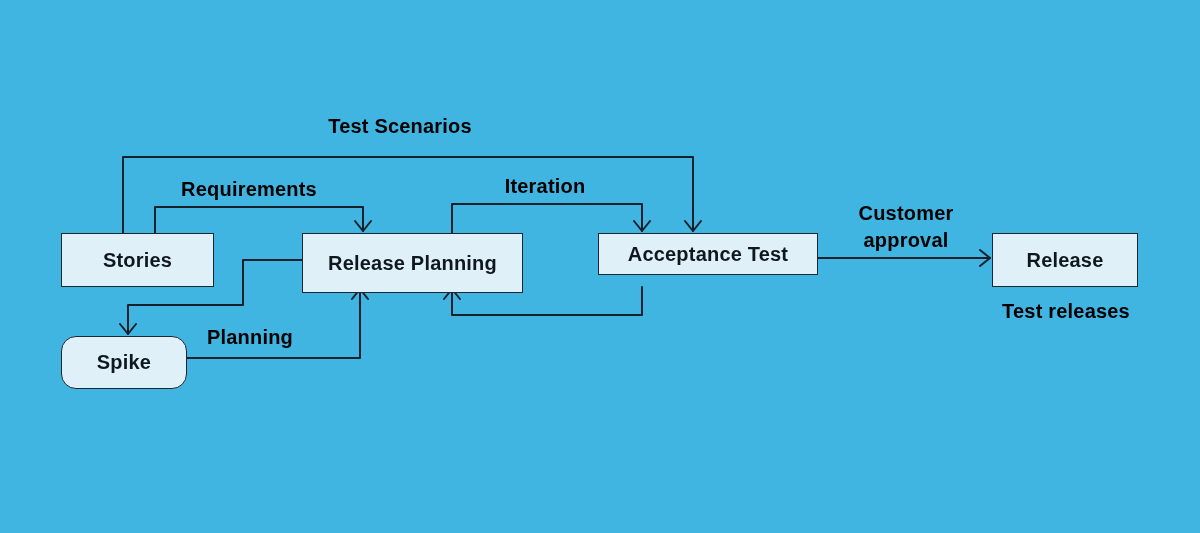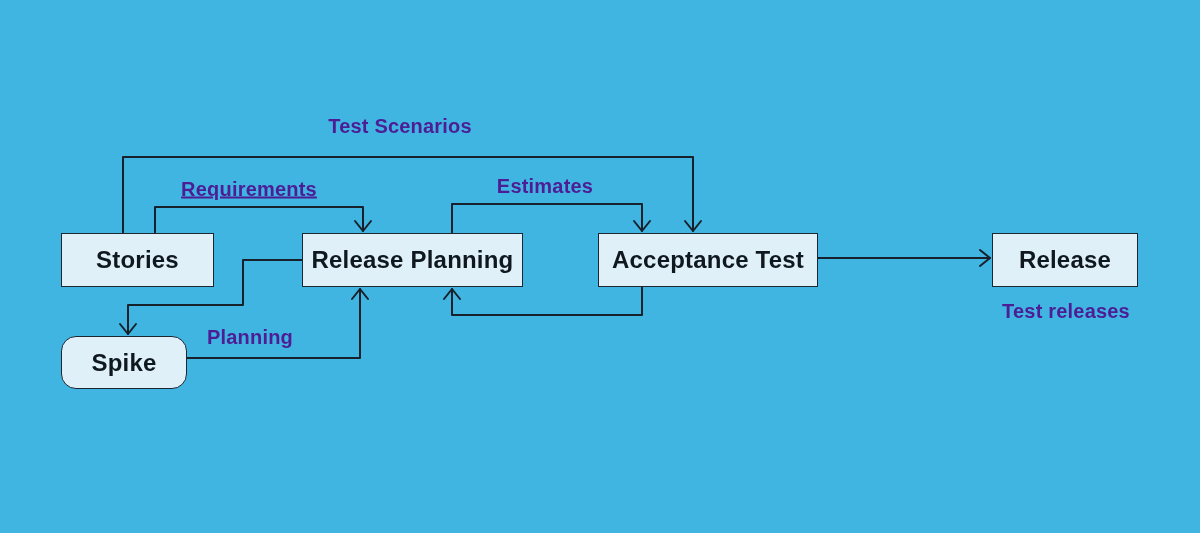--- a/index.html
+++ b/index.html
@@ -27,31 +27,31 @@
   .node {
     position: absolute;
     z-index: 2;
     background: #e0f0f9;
     border: 1.5px solid #1b2631;
     box-sizing: border-box;
     display: flex;
     align-items: center;
     justify-content: center;
     font-weight: 700;
-    font-size: 24px;
+    font-size: 20px;
     color: #10181f;
     letter-spacing: 0.2px;
   }
   .edge-label {
     position: absolute;
     z-index: 2;
     transform: translate(-50%, -50%);
     font-weight: 700;
     font-size: 20px;
-    color: #4c1d95;
+    color: #000000;
     white-space: nowrap;
     text-align: center;
     letter-spacing: 0.2px;
   }
   .edge-label.wrap {
     white-space: normal;
     width: 130px;
     line-height: 27px;
   }
 </style>
@@ -79,32 +79,33 @@
 
     <path d="M187 358 H360 V289"></path>
     <path d="M352 299 L360 289 L368 299"></path>
 
     <path d="M818 258 H990"></path>
     <path d="M980 250 L990 258 L980 266"></path>
   </svg>
 
   <div class="node" style="left:61px; top:233px; width:153px; height:54px;">Stories</div>
 
-  <div class="node" style="left:302px; top:233px; width:221px; height:54px;">Release Planning</div>
+  <div class="node" style="left:302px; top:233px; width:221px; height:60px;">Release Planning</div>
 
-  <div class="node" style="left:598px; top:233px; width:220px; height:54px;">Acceptance Test</div>
+  <div class="node" style="left:598px; top:233px; width:220px; height:42px;">Acceptance Test</div>
 
   <div class="node" style="left:992px; top:233px; width:146px; height:54px;">Release</div>
 
   <div class="node" style="left:61px; top:336px; width:126px; height:53px;border-radius:15px;">Spike</div>
 
   <div class="edge-label" style="left:400px; top:126px;">Test Scenarios</div>
 
-  <div class="edge-label" style="left:249px; top:189px;text-decoration:underline;">Requirements</div>
+  <div class="edge-label" style="left:249px; top:189px;">Requirements</div>
 
-  <div class="edge-label" style="left:545px; top:186px;">Estimates</div>
+  <div class="edge-label" style="left:545px; top:186px;">Iteration</div>
 
+  <div class="edge-label wrap" style="left:906px; top:227px;">Customer approval</div>
 
   <div class="edge-label" style="left:250px; top:337px;">Planning</div>
 
   <div class="edge-label" style="left:1066px; top:311px;">Test releases</div>
 
 </div>
 
 </body></html>

